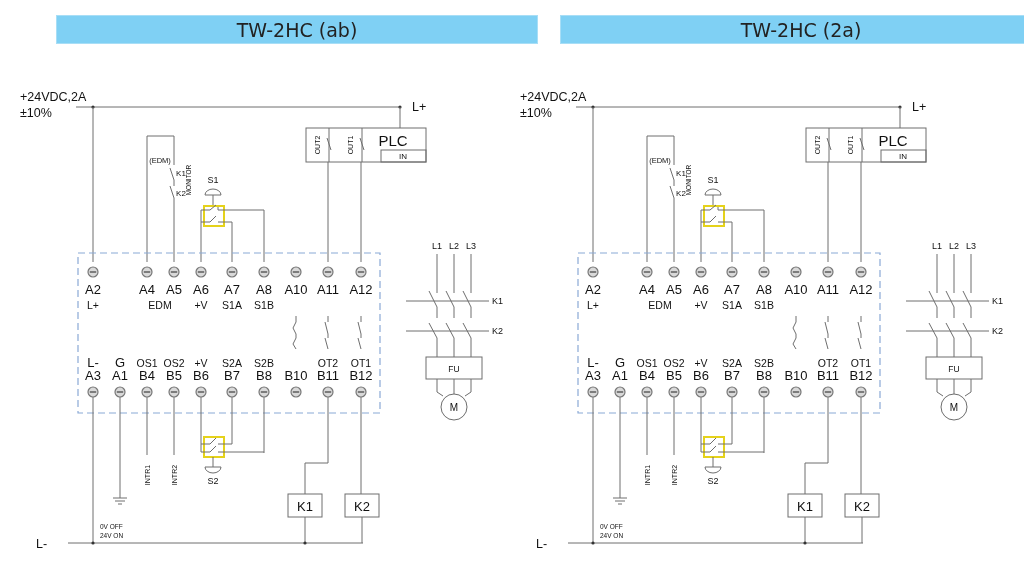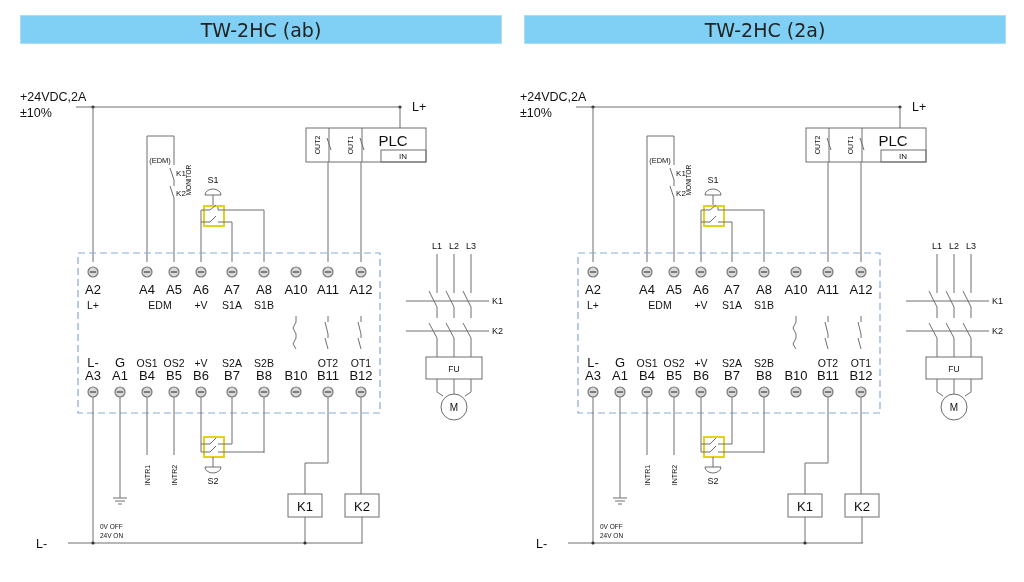--- a/index.html
+++ b/index.html
@@ -2,21 +2,21 @@
 <html><head>
 <meta charset="utf-8">
 <style>
   html, body { margin: 0; padding: 0; background: #ffffff; }
   body { width: 1024px; height: 582px; overflow: hidden; position: relative; font-family: "Liberation Sans", sans-serif; }
   .title-bar {
     position: absolute; top: 15px; height: 29px;
     background: #7fd0f4; color: #222;
     font-family: "DejaVu Sans", sans-serif; font-size: 19px;
     display: flex; align-items: center; justify-content: center;
-    border: 1px solid #a8def6; box-sizing: border-box;
+    border: 1px solid #a8def6; box-sizing: border-box; margin-left: 36px;
   }
   #title-left { left: 20px; width: 482px; }
   #title-right { left: 524px; width: 482px; }
   svg#diagram { position: absolute; left: 0; top: 0; }
   svg text { font-family: "Liberation Sans", sans-serif; fill: #111; }
 </style>
 </head>
 <body>
 
 <div class="title-bar" id="title-left">TW-2HC (ab)</div>

